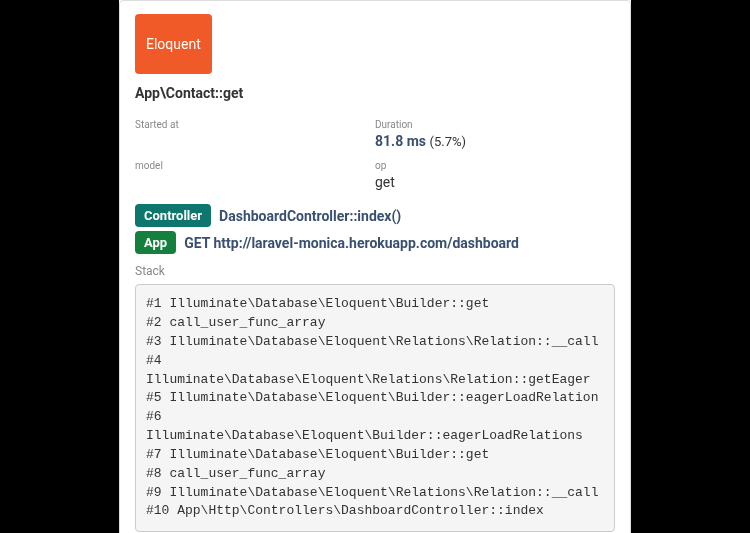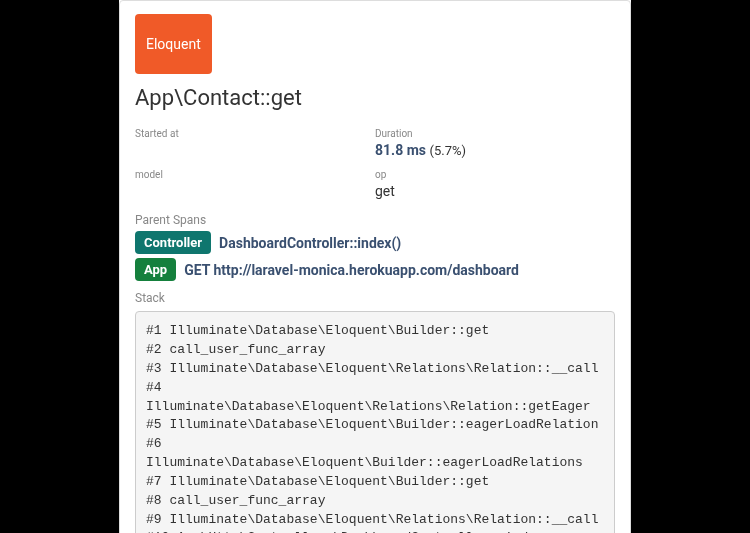--- a/index.html
+++ b/index.html
@@ -29,22 +29,22 @@
       display: inline-block;
       background: #f05a28;
       color: #fff;
       font-size: 14px;
       font-weight: 400;
       padding: 22px 11px;
       border-radius: 4px;
       margin-bottom: 11px;
     }
     .title {
-      font-size: 22px;
-      font-weight: 400;
+      font-size: 14px;
+      font-weight: 700;
       color: #333;
       margin-bottom: 18px;
     }
     .info-grid {
       display: flex;
       flex-wrap: wrap;
       margin-bottom: 4px;
     }
     .info-col {
       width: 50%;
@@ -138,21 +138,20 @@
       </div>
       <div class="info-col">
         <div class="info-label">model</div>
       </div>
       <div class="info-col">
         <div class="info-label">op</div>
         <div class="info-value">get</div>
       </div>
     </div>
 
-    <div class="parent-spans-label">Parent Spans</div>
 
     <div class="span-row">
       <span class="span-badge controller">Controller</span>
       <span class="span-text">DashboardController::index()</span>
     </div>
 
     <div class="span-row">
       <span class="span-badge app">App</span>
       <span class="span-text">GET http://laravel-monica.herokuapp.com/dashboard</span>
     </div>

